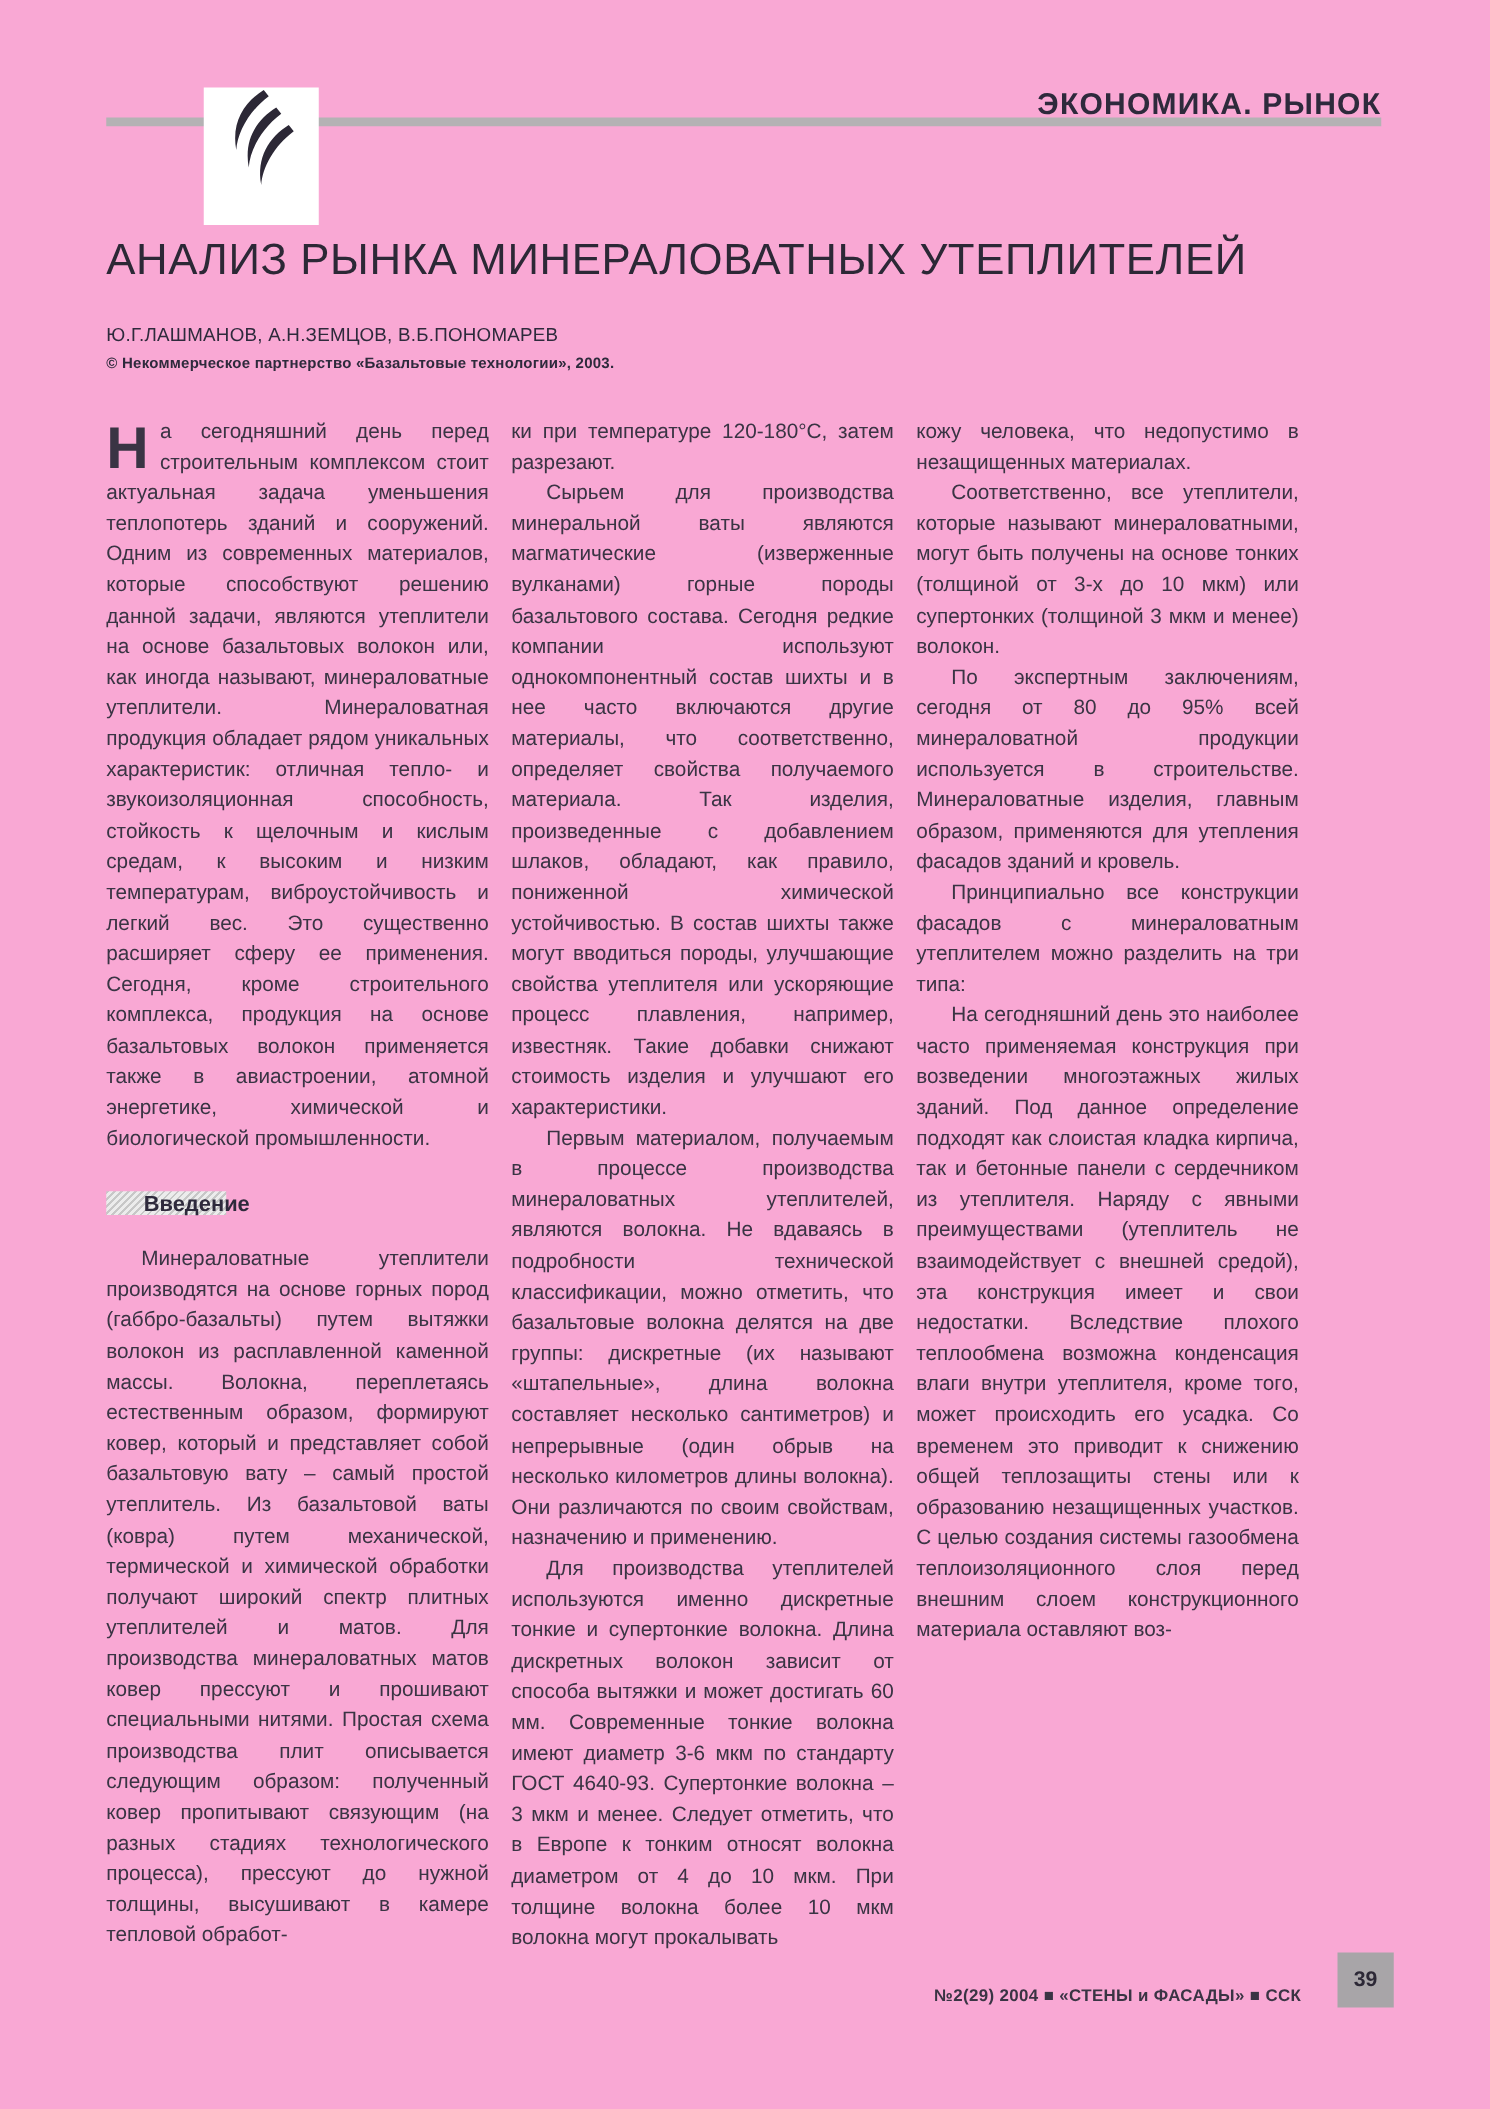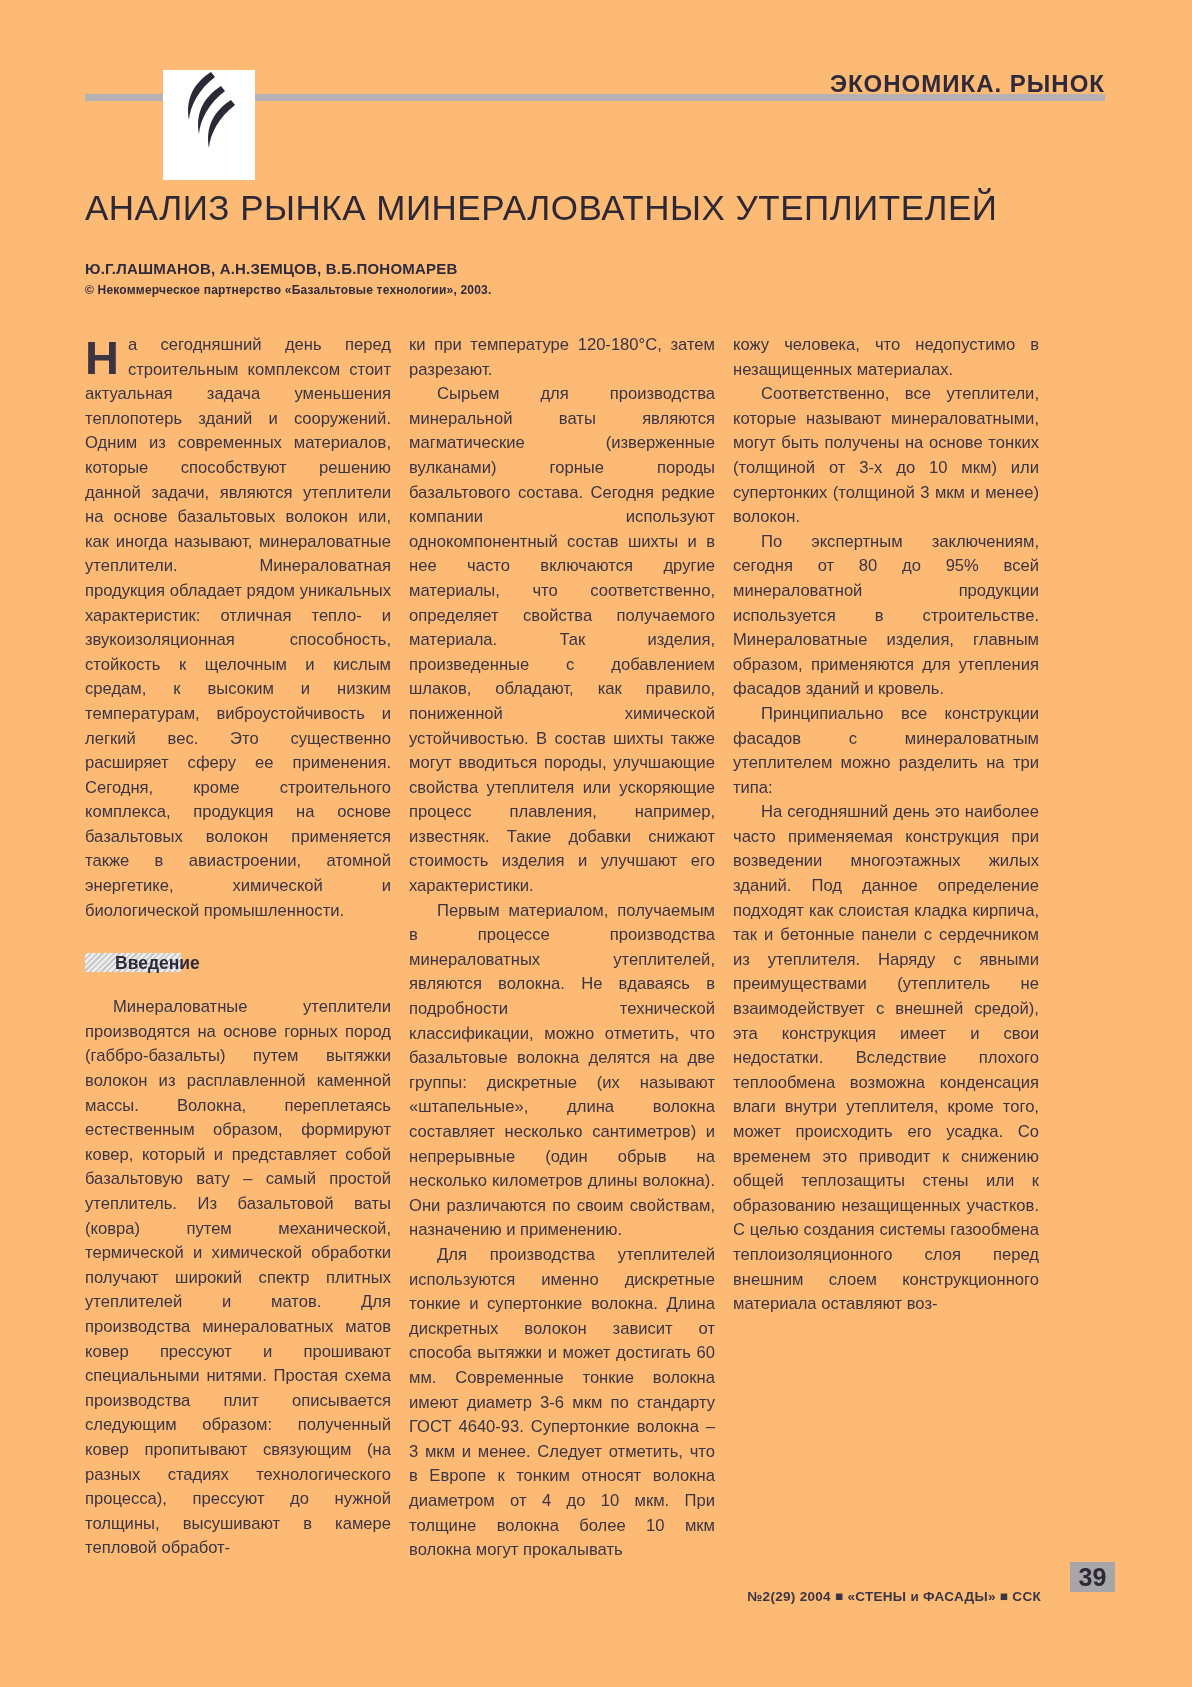--- a/index.html
+++ b/index.html
@@ -1,18 +1,18 @@
 <!DOCTYPE html>
 <html lang="ru"><head>
 <meta charset="utf-8">
 <style>
   html,body { margin:0; padding:0; background:#e9e9e9; }
   .page {
     position:relative; width:1192px; height:1687px; margin:0 auto;
-    background:#fdba74; overflow:hidden;
+    background:#f9a8d4; overflow:hidden;
     font-family:"Liberation Sans", sans-serif; color:#3a3444;
   }
   
   .topbar {
     position:absolute; top:94px; left:85px; width:1020px; height:7px;
     background:#b4b2b4;
   }
   .logo-wrap {
     position:absolute; left:163px; top:70px; width:92px; height:110px;
     background:#ffffff; display:flex; align-items:flex-start; justify-content:center;
@@ -24,21 +24,21 @@
     white-space:nowrap;
   }
   
   .article-title {
     position:absolute; left:85px; top:188px; width:1000px;
     font-size:35px; font-weight:normal; letter-spacing:0.5px; color:#2c2836;
     white-space:nowrap;
   }
   .authors-line {
     position:absolute; left:85px; top:260px;
-    font-size:15px; font-weight:bold; color:#2e2a3c; letter-spacing:0.2px;
+    font-size:15px; font-weight:normal; color:#2e2a3c; letter-spacing:0.2px;
   }
   .copyright-line {
     position:absolute; left:85px; top:283px;
     font-size:12px; font-weight:bold; color:#2e2a3c; letter-spacing:0.2px;
   }
   
   .columns {
     position:absolute; left:85px; top:333px; width:956px;
     display:flex; gap:18px;
   }
@@ -66,24 +66,24 @@
   .subhead .ht { position:relative; z-index:1; display:block; }
   .subhead .ht.narrow { max-width:185px; }
   .boldpara { font-weight:bold; color:#322d3d; }
   
   .footer-issue {
     position:absolute; top:1589px; right:151px;
     font-size:13.5px; font-weight:bold; color:#3a3444; letter-spacing:0.3px;
     white-space:nowrap;
   }
   .page-number-badge {
-    position:absolute; left:1070px; top:1562px; width:45px; height:30px;
+    position:absolute; left:1070px; top:1562px; width:45px; height:44px;
     background:#a8a5a8; color:#2c2836;
     display:flex; align-items:center; justify-content:center;
-    font-size:25px; font-weight:bold;
+    font-size:17px; font-weight:bold;
   }
 </style>
 </head>
 <body>
 
 <div class="page">
 
   <div class="topbar"></div>
   <div class="logo-wrap">
     <svg width="80" height="108" viewBox="0 0 80 108">

